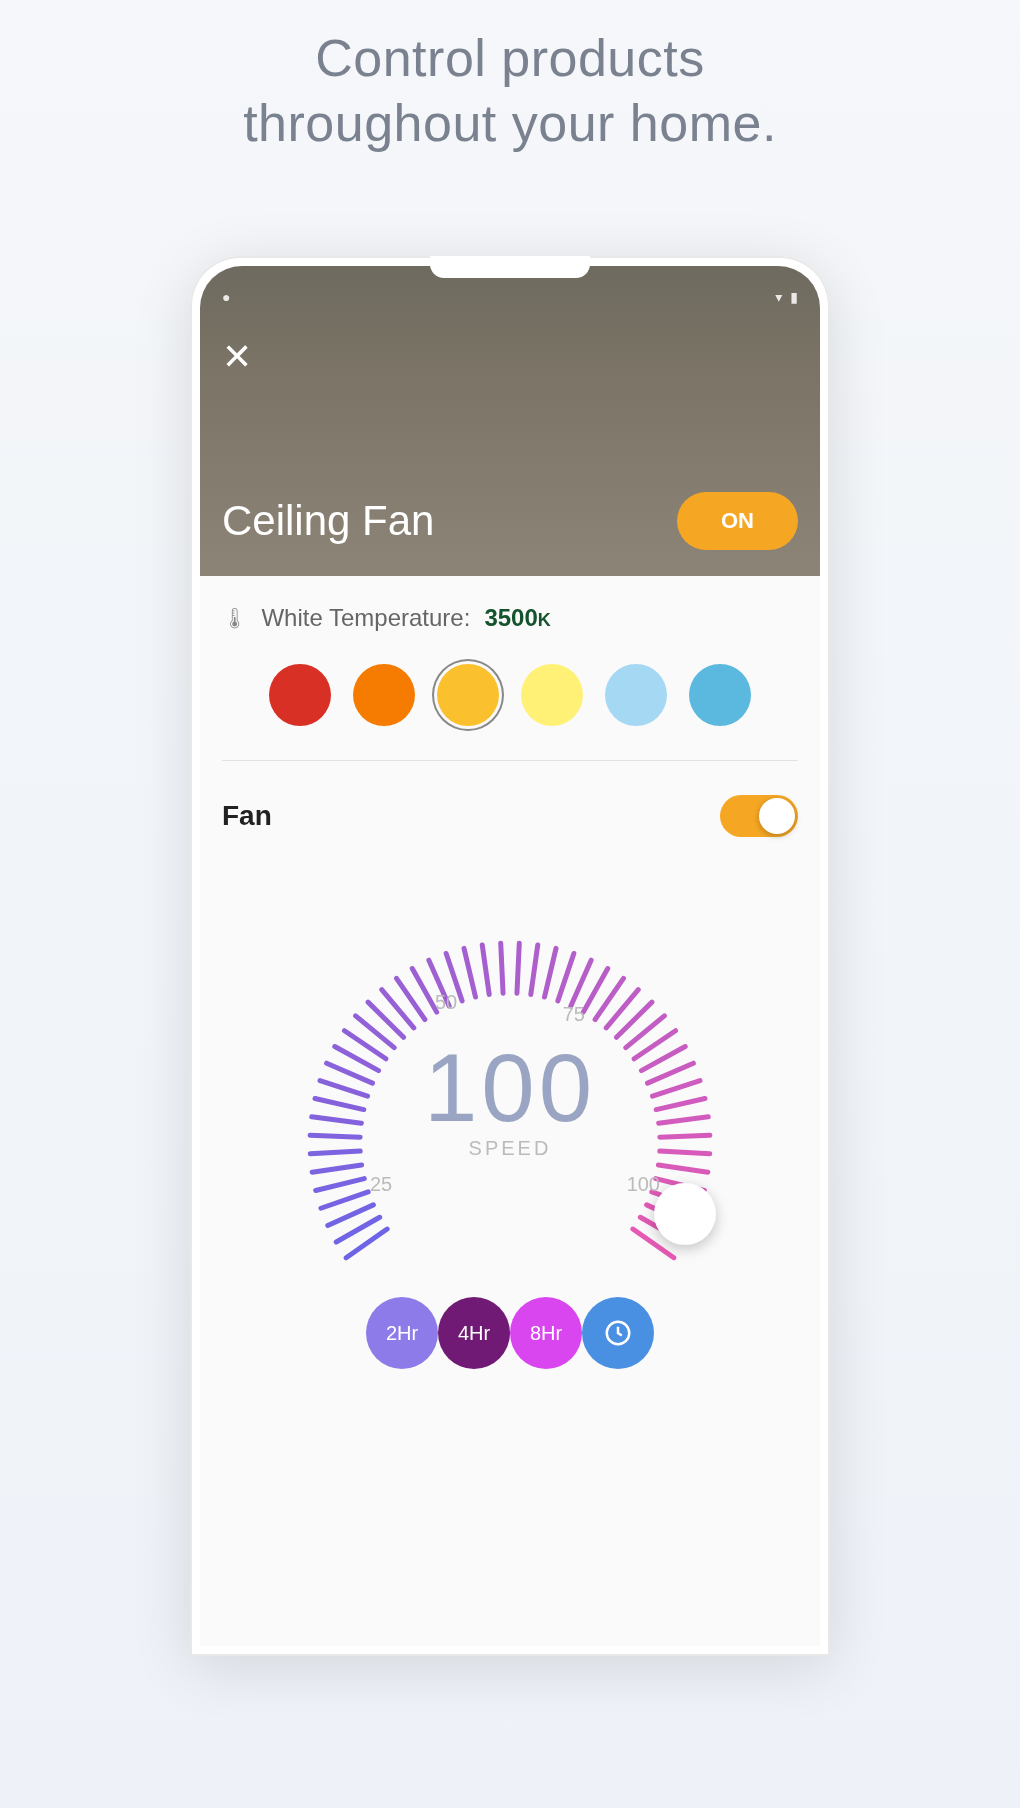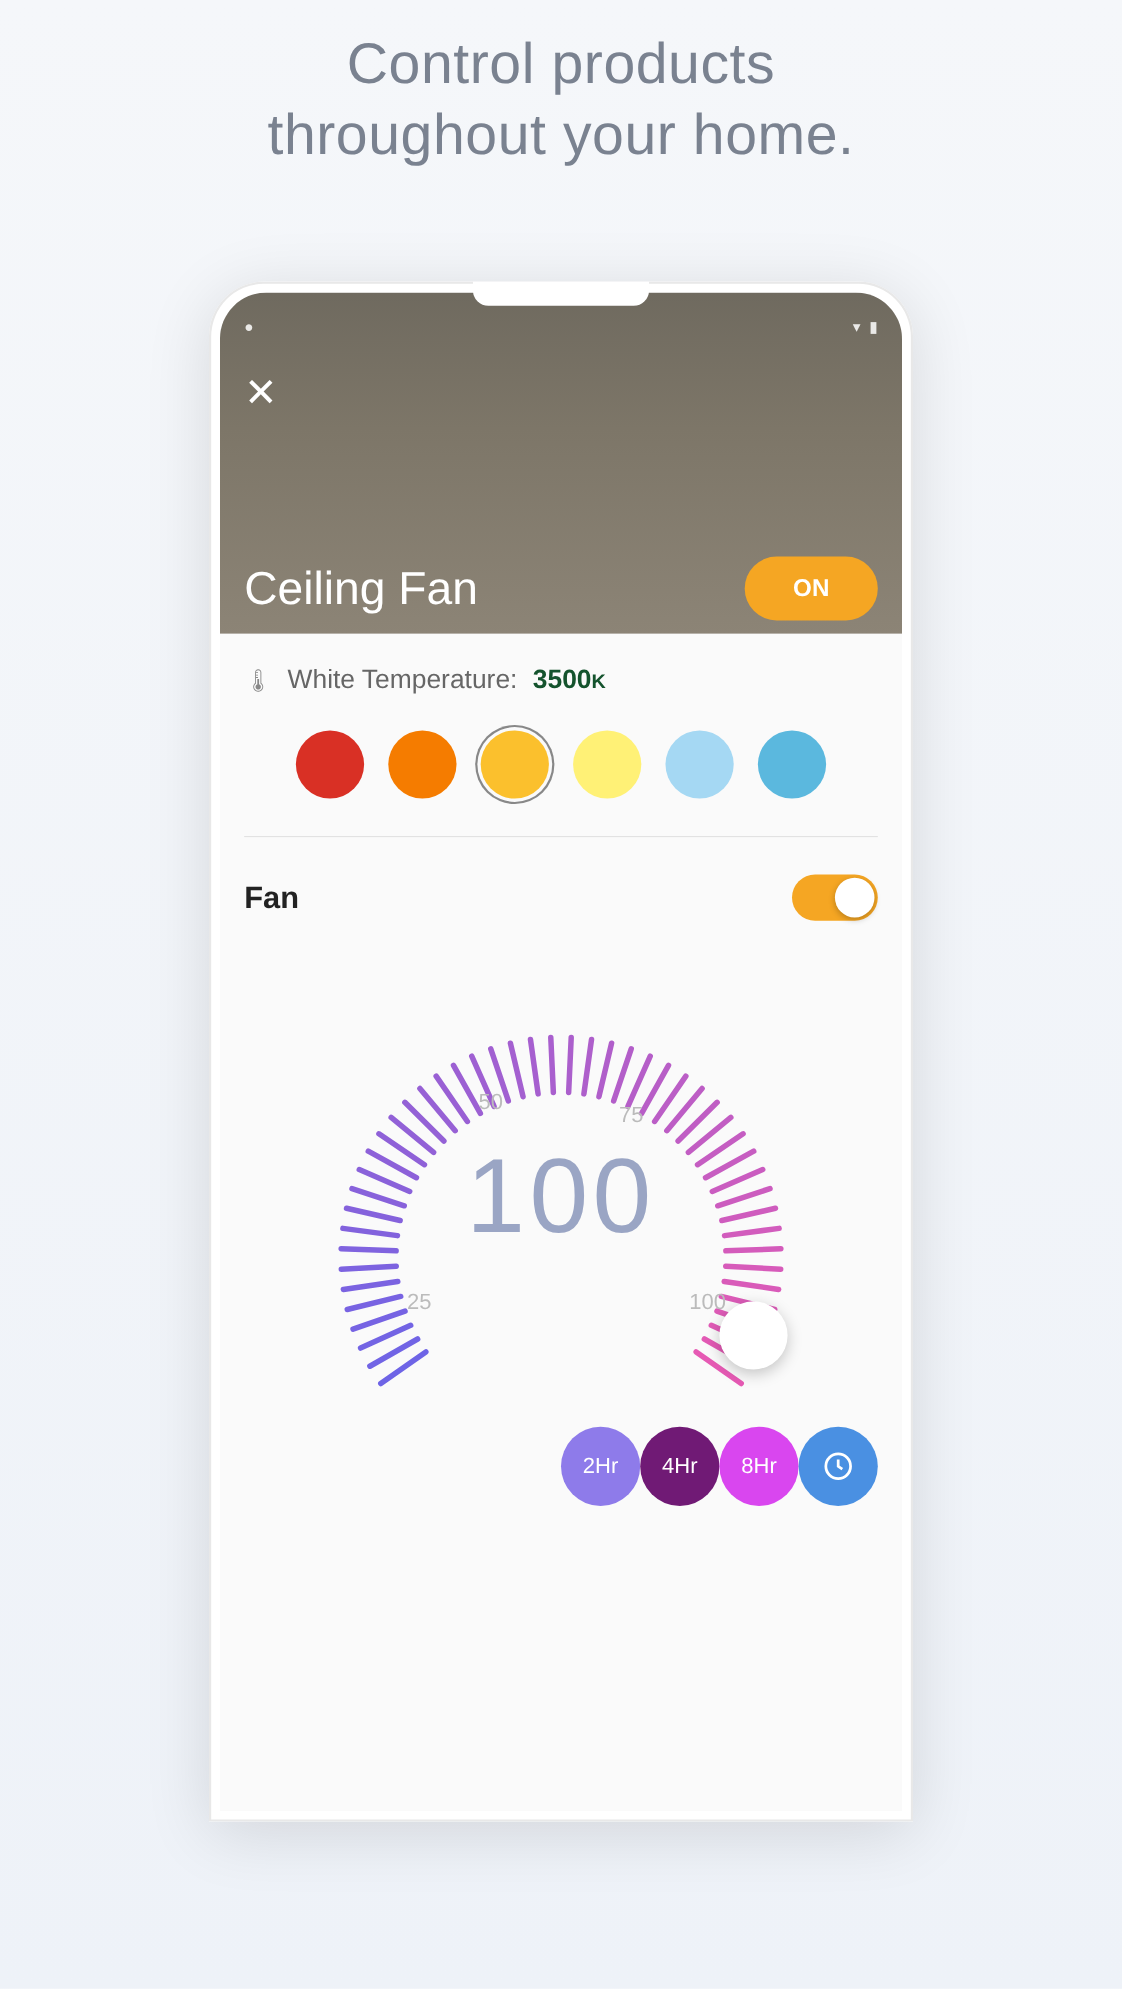--- a/index.html
+++ b/index.html
@@ -73,21 +73,21 @@
   font-size: 36px;
   font-weight: 200;
   color: #fff;
   cursor: pointer;
 }
 .header-bottom {
   margin-top: auto;
   display: flex;
   align-items: center;
   justify-content: space-between;
-  padding-bottom: 12px;
+  padding-bottom: 26px;
 }
 .device-title {
   font-size: 42px;
   font-weight: 500;
   color: #fff;
 }
 .on-pill {
   background: #f5a623;
   color: #fff;
   font-size: 22px;
@@ -183,21 +183,21 @@
 .gauge-thumb {
   position: absolute;
   width: 62px; height: 62px;
   border-radius: 50%;
   background: #fff;
   box-shadow: 0 4px 14px rgba(0,0,0,0.22);
   cursor: pointer;
 }
 .timer-row {
   display: flex;
-  justify-content: flex-end;
+  justify-content: center;
   margin-top: 34px;
 }
 .timer-btn {
   width: 72px; height: 72px;
   border-radius: 50%;
   display: flex;
   align-items: center;
   justify-content: center;
   color: #fff;
   font-size: 20px;
@@ -312,20 +312,21 @@
             <line x1="386.64393793685565" y1="321.8743422196045" x2="432.1919172491409" y2="342.4991229594727" stroke="rgb(225,90,182)" stroke-width="5" stroke-linecap="round"></line>
             <line x1="380.3195581221755" y1="334.275250055728" x2="423.7594108295673" y2="359.0336667409707" stroke="rgb(227,90,181)" stroke-width="5" stroke-linecap="round"></line>
             <line x1="372.8728066433488" y1="346.0364654526569" x2="413.8304088577984" y2="374.7152872702092" stroke="rgb(230,90,180)" stroke-width="5" stroke-linecap="round"></line>
           </svg>
         <div class="gauge-tick-label" style="top:108px;left:175px">50</div>
         <div class="gauge-tick-label" style="top:120px;right:175px">75</div>
         <div class="gauge-tick-label" style="top:290px;left:110px">25</div>
         <div class="gauge-tick-label" style="top:290px;right:100px">100</div>
         <div class="gauge-center">
           <div class="gauge-value">100</div>
+          <div class="gauge-caption">SPEED</div>
         </div>
         <div class="gauge-thumb" style="top:300px; right:44px"></div>
       </div>
 
       <div class="timer-row" id="timer-row">
           <div class="timer-btn" style="background: rgb(142, 123, 234);">2Hr</div>
           <div class="timer-btn" style="background: #701a75;">4Hr</div>
           <div class="timer-btn" style="background: #d946ef;">8Hr</div>
           <div class="timer-btn" style="background: rgb(74, 144, 226);">
             <svg width="30" height="30" viewBox="0 0 24 24" fill="none" stroke="#fff" stroke-width="2">

